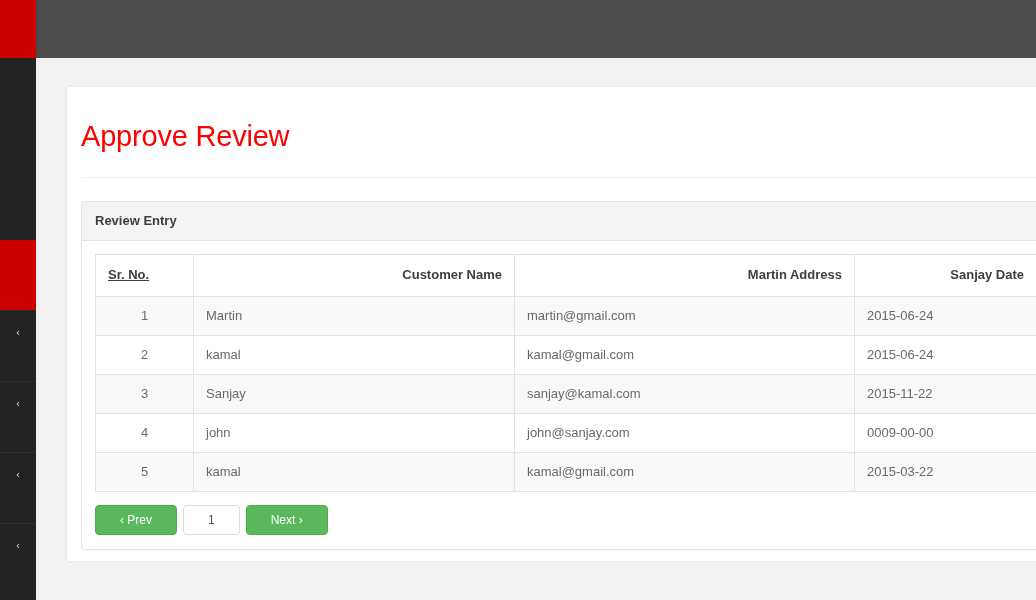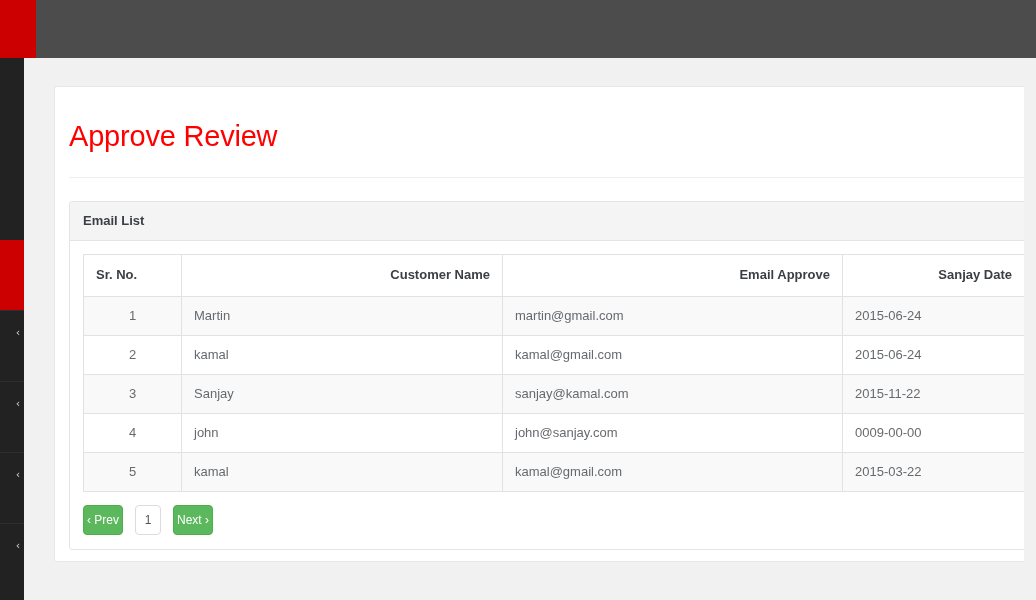--- a/index.html
+++ b/index.html
@@ -81,21 +81,21 @@
     color: #d8d4cf;
     font-size: 11px;
     line-height: 11px;
     font-family: "DejaVu Sans", sans-serif;
   }
 
   
   .content {
     position: absolute;
     top: 58px;
-    left: 24px;
+    left: 36px;
     width: 1000px;
     height: 542px;
     background: #f1f1f1;
     overflow: hidden;
   }
 
   .card {
     position: absolute;
     left: 30px;
     top: 28px;
@@ -171,20 +171,21 @@
     padding-top: 11px;
     padding-bottom: 12px;
   }
   table.review-table th.col-sr,
   table.review-table td.col-sr {
     width: 98px;
     text-align: center;
   }
   table.review-table th.col-sr {
     text-align: left;
+    text-decoration: underline;
   }
   table.review-table th.col-name,
   table.review-table td.col-name {
     width: 321px;
   }
   table.review-table th.col-email,
   table.review-table td.col-email {
     width: 340px;
   }
   table.review-table td {
@@ -201,26 +202,26 @@
   .pager {
     padding: 13px 0 0 0;
     font-size: 0;
   }
   .pager .btn {
     display: inline-block;
     vertical-align: top;
     font-family: "Liberation Sans", sans-serif;
     font-size: 12px;
     line-height: 16px;
-    padding: 6px 3px;
+    padding: 6px 24px;
     border-radius: 4px;
     box-sizing: border-box;
     cursor: pointer;
     border: 1px solid transparent;
-    margin-right: 12px;
+    margin-right: 6px;
     user-select: none;
   }
   .pager .btn-green {
     background: #5cb85c;
     border-color: #4cae4c;
     color: #ffffff;
   }
   .pager .btn-page {
     background: #ffffff;
     border-color: #dcdcdc;
@@ -259,30 +260,30 @@
   </div>
 
   <div class="content">
     <div class="card">
 
       <h1 class="page-title">Approve Review</h1>
       <div class="title-divider"></div>
 
       <div class="panel">
         <div class="panel-heading">
-          <h2 class="panel-title">Email List</h2>
+          <h2 class="panel-title">Review Entry</h2>
         </div>
         <div class="panel-body">
 
           <table class="review-table">
             <thead>
               <tr>
                 <th class="col-sr">Sr. No.</th>
                 <th class="col-name">Customer Name</th>
-                <th class="col-email">Email Approve</th>
+                <th class="col-email">Martin Address</th>
                 <th class="col-date">Sanjay Date</th>
               </tr>
             </thead>
             <tbody>
               <tr class="odd">
                 <td class="col-sr">1</td>
                 <td class="col-name">Martin</td>
                 <td class="col-email">martin@gmail.com</td>
                 <td class="col-date">2015-06-24</td>
               </tr>

